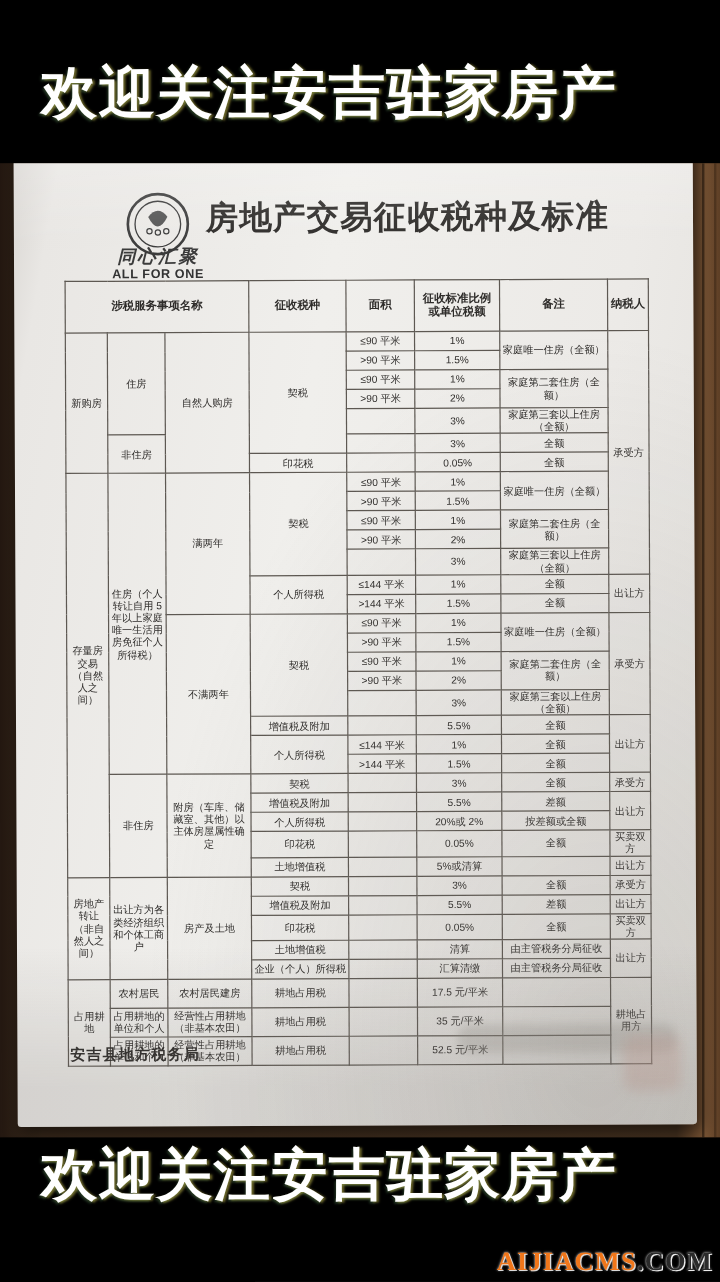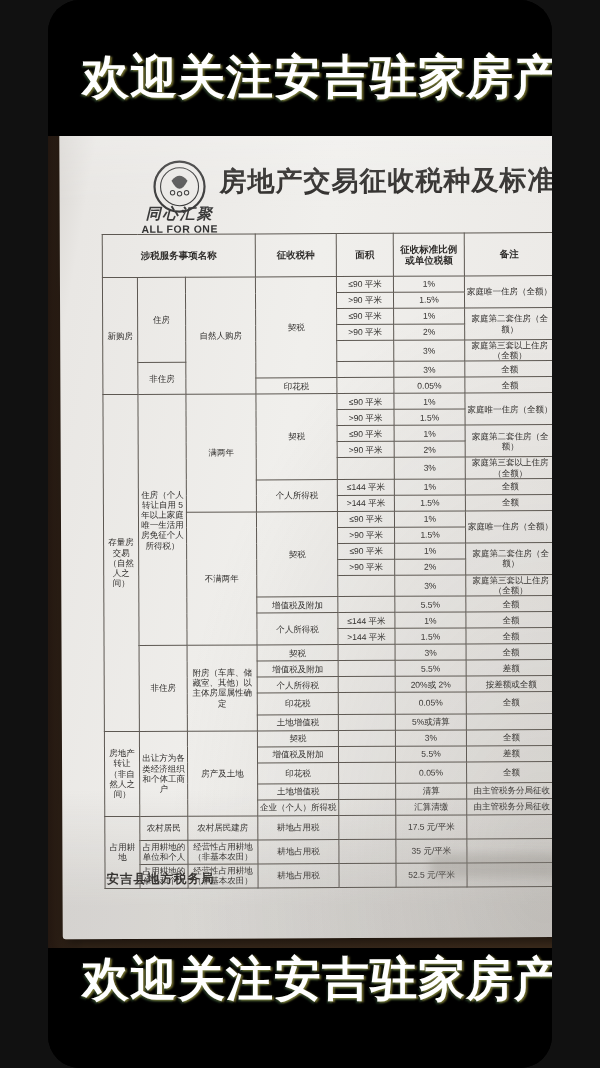--- a/index.html
+++ b/index.html
@@ -1,17 +1,17 @@
 <!DOCTYPE html>
 <html><head>
 <meta charset="utf-8">
 <style>
   html,body{margin:0;padding:0;background:#111;}
-  .stage{position:relative;width:504px;height:1068px;margin:0 auto;background:#000;overflow:hidden;
-         font-family:"Liberation Sans","DejaVu Sans",sans-serif;border-radius:32px;}
+  .stage{position:relative;width:600px;height:1068px;margin:0 auto;background:#000;overflow:hidden;
+         font-family:"Liberation Sans","DejaVu Sans",sans-serif;}
   
   .banner{position:absolute;left:0;right:0;background:#000;}
   .banner-top{top:0;height:136px;}
   .banner-bottom{top:948px;height:120px;}
   .banner-text{position:absolute;left:34px;font-size:47px;font-weight:bold;color:#ffffff;
                letter-spacing:1px;white-space:nowrap;
                text-shadow:2px 1px 2px rgba(230,220,90,.45), -1px 2px 2px rgba(140,210,140,.25);}
   .banner-top .banner-text{top:46px;}
   .banner-bottom .banner-text{top:0px;}
   .watermark{position:absolute;right:6px;bottom:4px;font-family:"Liberation Serif","DejaVu Serif",serif;
@@ -328,15 +328,18 @@
       </table>
 
       <div class="doc-footer">安吉县地方税务局</div>
       <div class="smudge1"></div>
       <div class="smudge2"></div>
     </div>
   </div>
 
   <div class="banner banner-bottom">
     <div class="banner-text">欢迎关注安吉驻家房产</div>
+    <div class="watermark">
+      <span class="wm-site">AIJIACMS</span><span class="wm-tld">.COM</span>
+    </div>
   </div>
 
 </div>
 
 </body></html>

